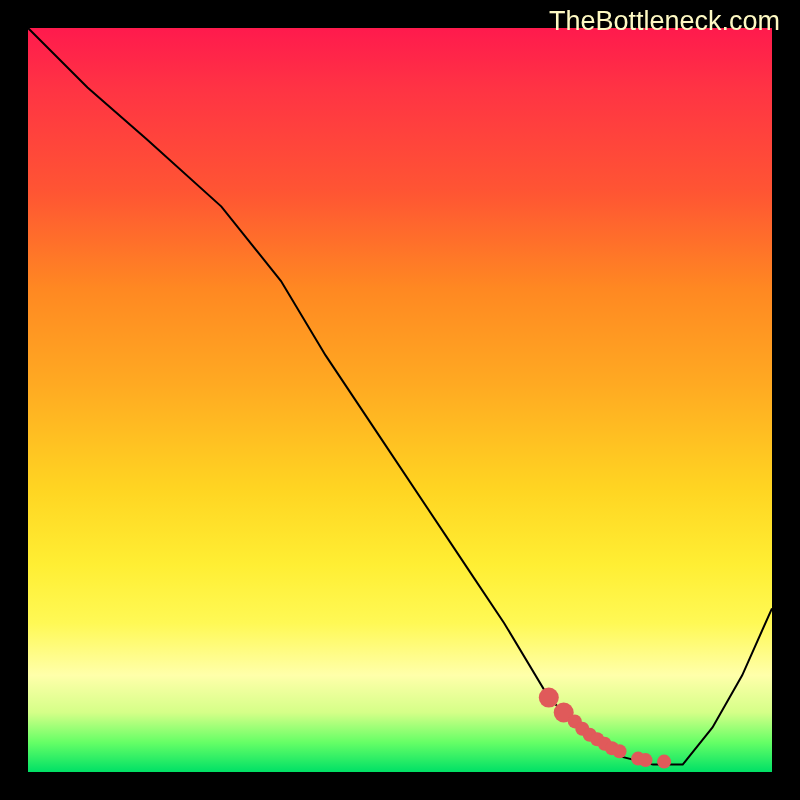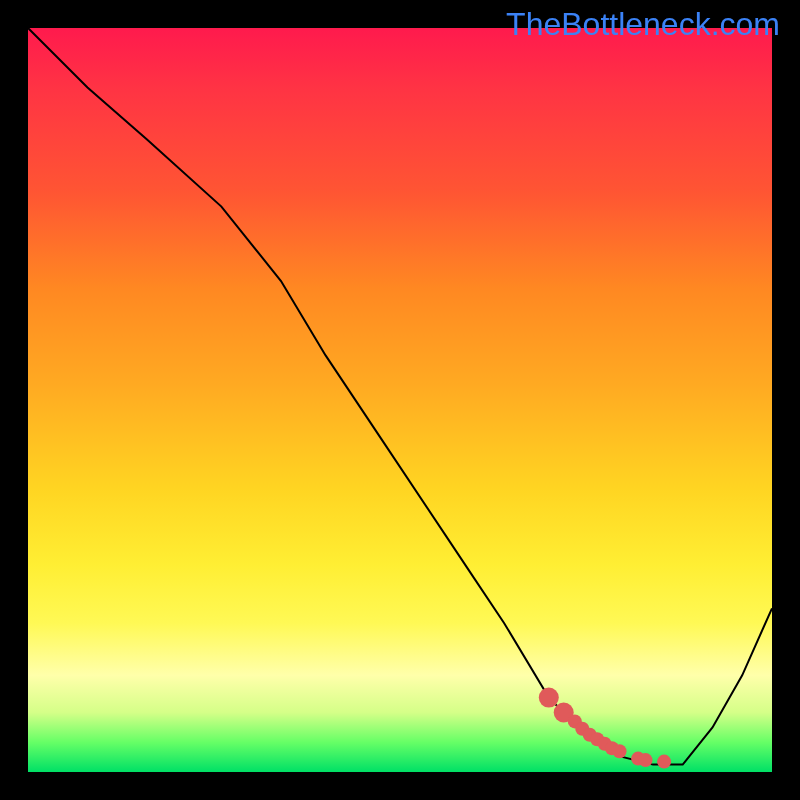--- a/index.html
+++ b/index.html
@@ -7,22 +7,22 @@
     width: 800px;
     height: 800px;
     background: #000;
     position: relative;
     font-family: Arial, Helvetica, sans-serif;
   }
   .watermark {
     position: absolute;
     top: 6px;
     right: 20px;
-    color: #3b82f6;
-    font-size: 32px;
+    color: #fef9c3;
+    font-size: 27px;
     font-weight: 500;
     z-index: 10;
   }
   .plot-area {
     position: absolute;
     left: 28px;
     top: 28px;
     width: 744px;
     height: 744px;
     background: linear-gradient(

